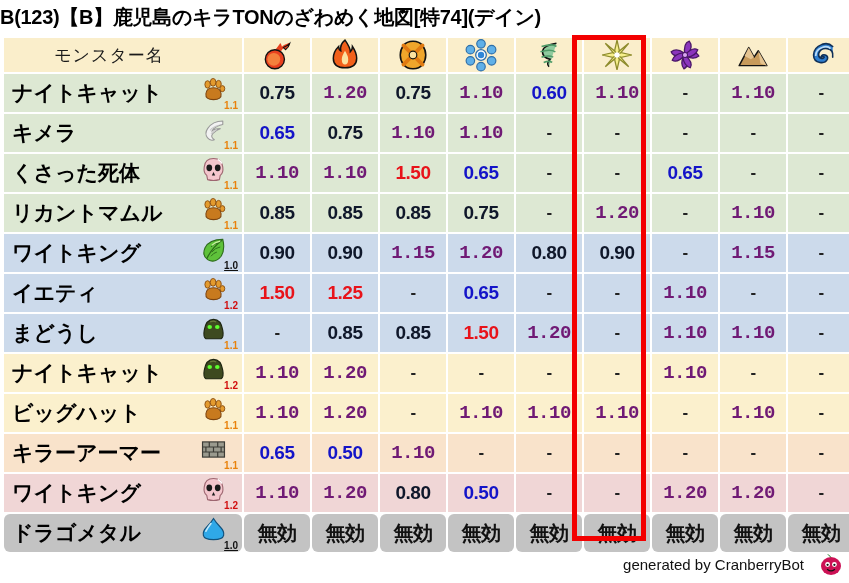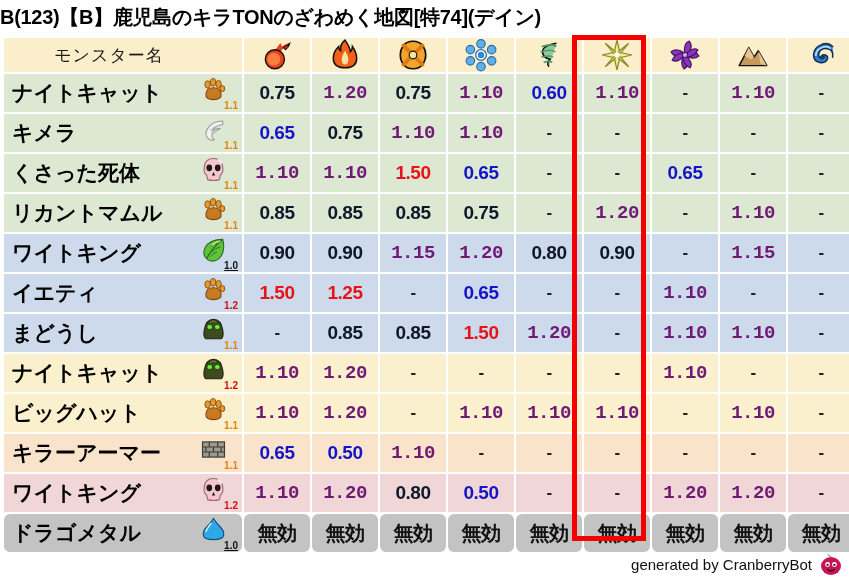--- a/index.html
+++ b/index.html
@@ -151,21 +151,21 @@
   }
 
   
   #footer {
     position: absolute;
     right: 6px;
     bottom: 4px;
     height: 30px;
     display: flex;
     align-items: center;
-    gap: 7px;
+    gap: 15px;
   }
   #footer-text {
     font-size: 15px;
     color: #111111;
   }
   .berry-icon { width: 24px; height: 24px; line-height: 0; }
   .berry-icon svg { display:block; width:24px; height:24px; }
 </style>
 </head>
 <body>

